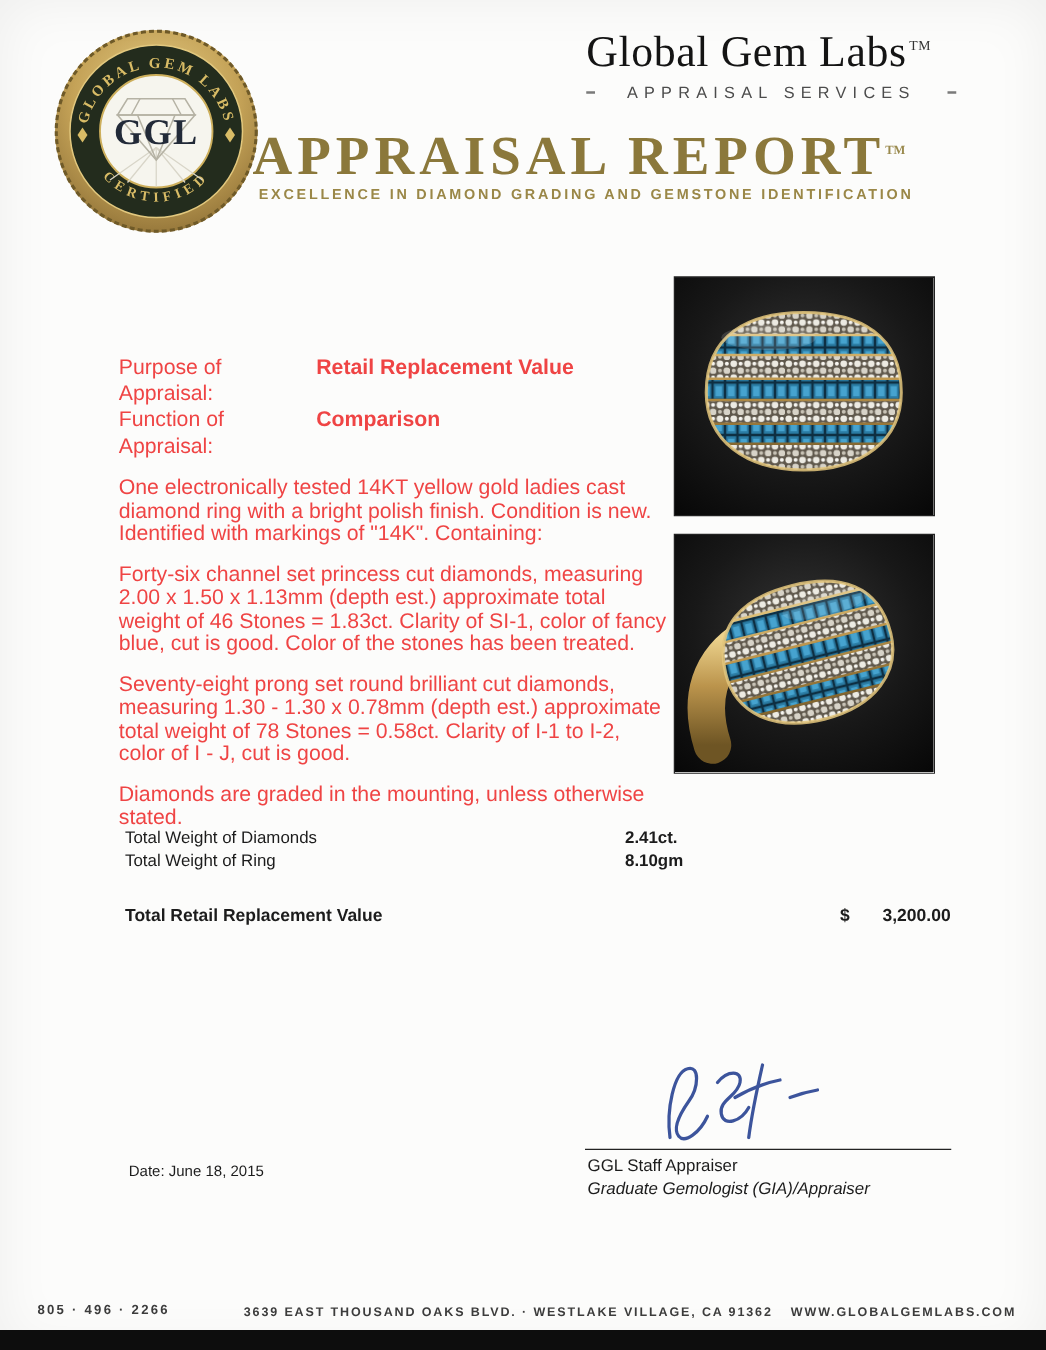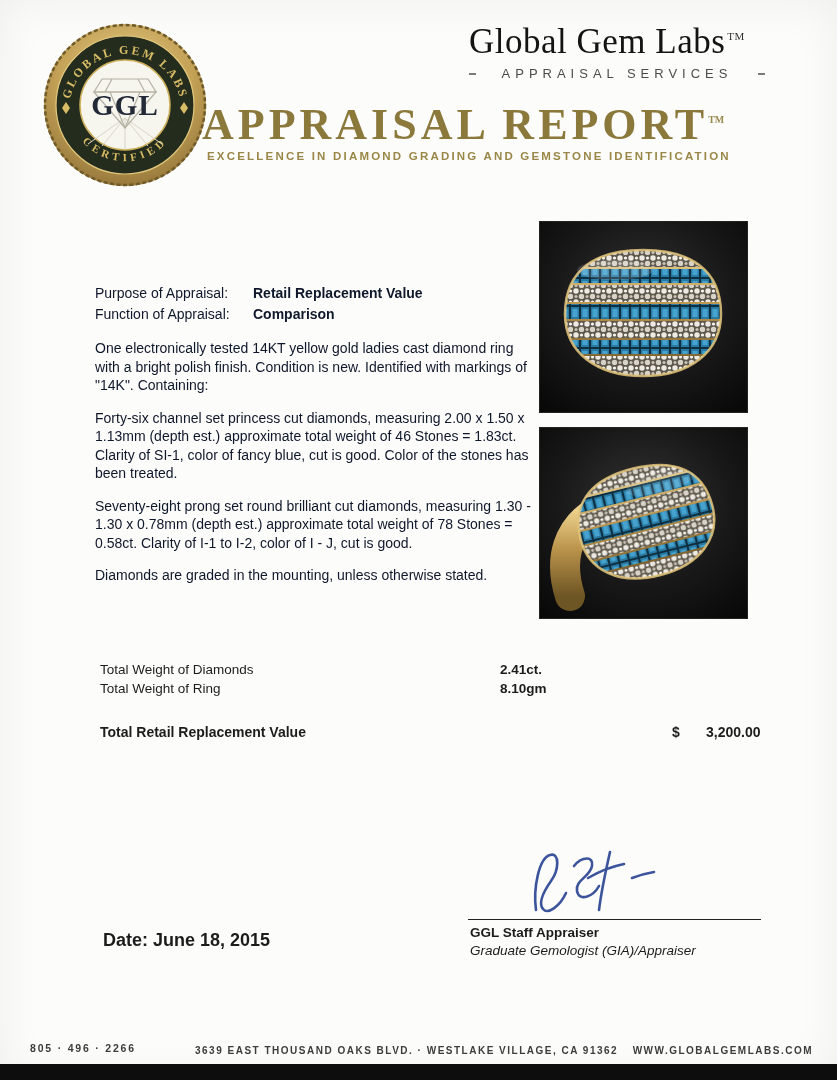--- a/index.html
+++ b/index.html
@@ -27,21 +27,21 @@
     font-size:44px;letter-spacing:4px;color:#8b783b;white-space:nowrap;
     text-shadow:0 1px 0 rgba(255,255,255,0.4);
   }
   .report-title .title-tm{font-size:10px;vertical-align:super;color:#9a8a4e;letter-spacing:0;}
   .report-subtitle{
     position:absolute;left:207px;top:150px;
     font-size:11.5px;font-weight:bold;letter-spacing:2.2px;color:#9a8747;white-space:nowrap;
   }
 
   
-  .doc-body{position:absolute;left:95px;top:283px;width:440px;font-size:14px;line-height:18.5px;color:#0f172a;}
+  .doc-body{position:absolute;left:95px;top:283px;width:440px;font-size:17px;line-height:18.5px;color:#ef4444;}
   .kv{display:flex;line-height:21px;}
   .kv-label{width:158px;}
   .kv-value{font-weight:bold;}
   .para{margin:14px 0 0 0;}
 
   
   .photo{position:absolute;left:540px;width:207px;height:190px;box-shadow:0 0 0 1px #222;}
   .photo svg{width:100%;height:100%;display:block;}
   .photo-1{top:222px;}
   .photo-2{top:428px;}
@@ -51,23 +51,23 @@
   .t-row{position:relative;height:19px;}
   .t-value{position:absolute;left:400px;font-weight:bold;}
   .t-retail{margin-top:24px;height:21px;}
   .t-retail .t-label{font-weight:bold;font-size:14px;}
   .t-currency{position:absolute;left:572px;font-weight:bold;font-size:14px;}
   .t-amount{position:absolute;left:606px;font-weight:bold;font-size:14px;}
 
   
   .sig-svg{position:absolute;left:520px;top:846px;width:140px;height:75px;}
   .sig-line{position:absolute;left:468px;top:919px;width:293px;border-top:1.5px solid #222;}
-  .appraiser-title{position:absolute;left:470px;top:925px;font-size:13.5px;font-weight:bold;}
+  .appraiser-title{position:absolute;left:470px;top:925px;font-size:13.5px;font-weight:normal;}
   .appraiser-cred{position:absolute;left:470px;top:943px;font-size:13.5px;font-style:italic;}
-  .date-line{position:absolute;left:103px;top:930px;font-size:18px;font-weight:bold;}
+  .date-line{position:absolute;left:103px;top:930px;font-size:12px;font-weight:normal;}
 
   
   .footer-phone{position:absolute;left:30px;top:1042px;font-size:10.5px;font-weight:bold;letter-spacing:1.8px;color:#3d3d3d;white-space:nowrap;}
   .footer-address{position:absolute;left:195px;top:1045px;font-size:10px;font-weight:bold;letter-spacing:1.5px;color:#3d3d3d;white-space:nowrap;}
   .footer-web{position:absolute;right:24px;top:1045px;font-size:10px;font-weight:bold;letter-spacing:1.5px;color:#3d3d3d;white-space:nowrap;}
   .footer-bar{position:absolute;left:0;top:1064px;width:837px;height:16px;background:#0e0e0e;}
 </style>
 </head>
 <body>
 

